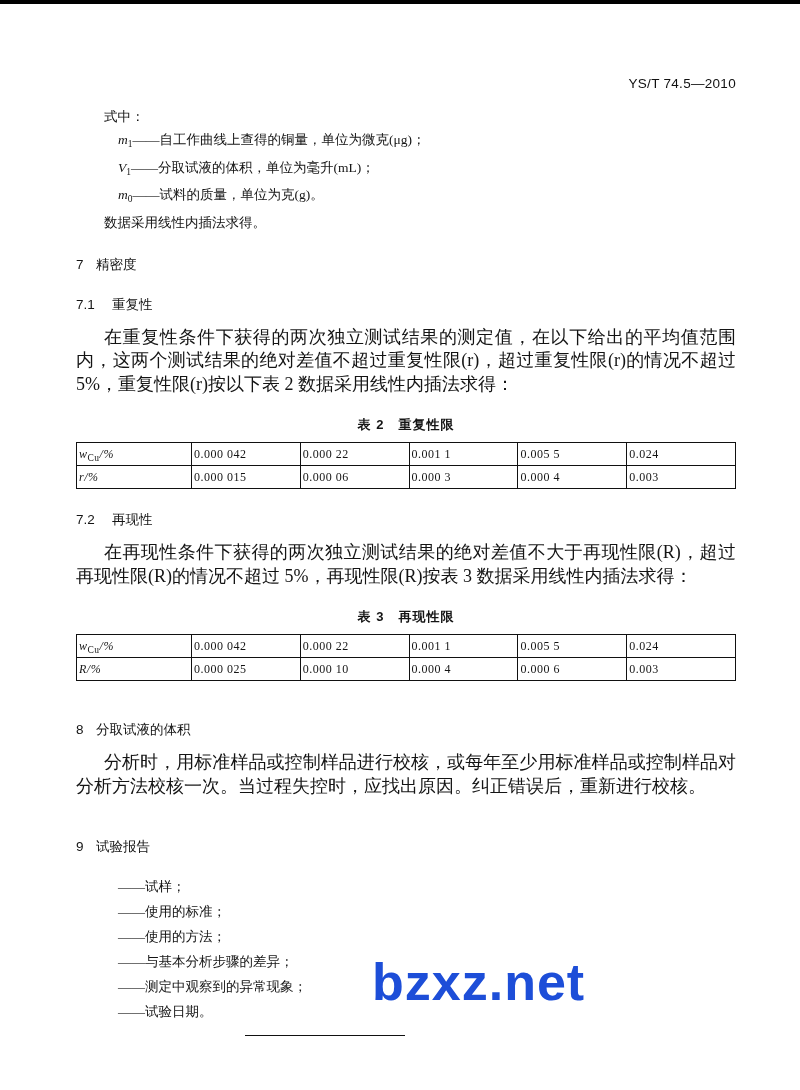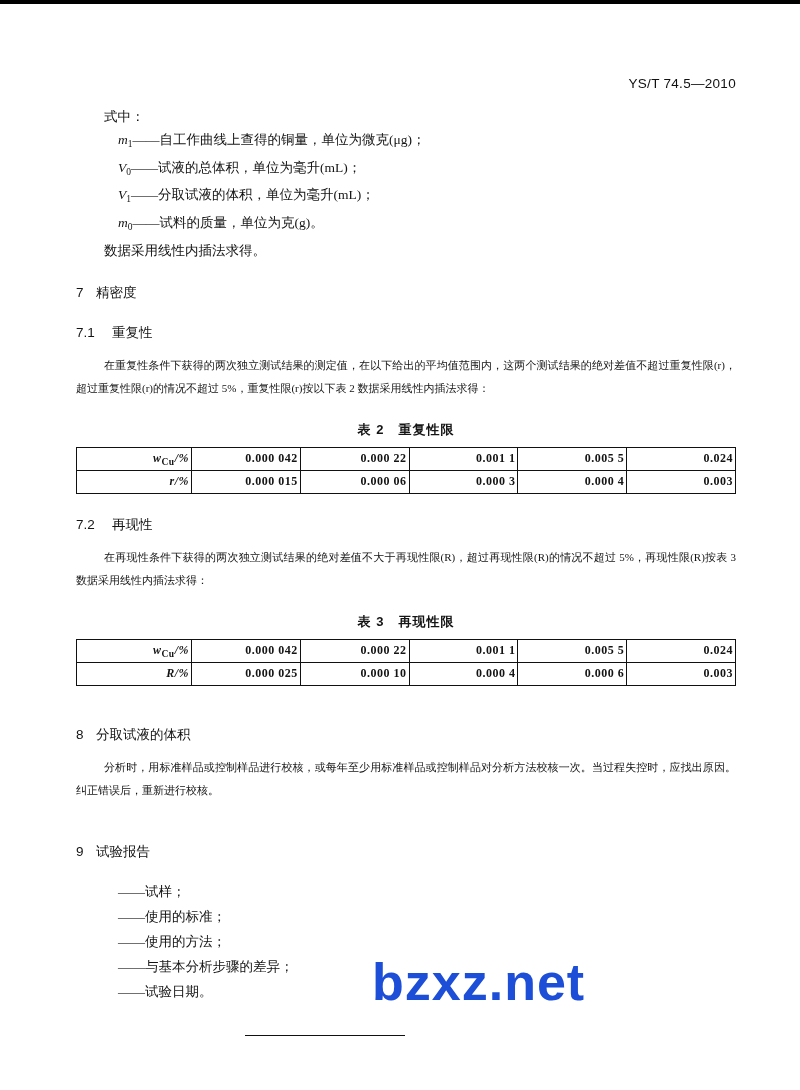--- a/index.html
+++ b/index.html
@@ -32,21 +32,21 @@
     color: #111;
     margin-bottom: 14px;
   }
   .body-text {
     font-size: 13.5px;
     line-height: 23px;
   }
   .indent-1 { padding-left: 28px; }
   .indent-2 { padding-left: 42px; }
   .para {
-    font-size: 11px;
+    font-size: 18px;
     line-height: 23.5px;
     text-align: justify;
     text-justify: inter-ideograph;
     margin: 0;
   }
   .para.first { text-indent: 28px; }
   .var { font-family: "Liberation Serif", serif; font-style: italic; }
   .subn { font-size: 9.5px; vertical-align: -0.28em; font-style: normal; }
   .section-head {
     font-family: "Liberation Sans", sans-serif;
@@ -67,26 +67,25 @@
   }
   table.data {
     border-collapse: collapse;
     width: 100%;
     margin: 0 auto;
     table-layout: fixed;
   }
   table.data td {
     border: 1px solid #111;
     height: 22px;
-    text-align: right;
+    text-align: left;
     font-size: 12px;
     font-family: "Liberation Serif", serif;
     padding: 0 2px;
     letter-spacing: 0.5px;
-    font-weight: bold;
   }
   table.data td.head-cell {
     width: 110px;
     font-style: italic;
   }
   .list-item {
     font-size: 13.5px;
     line-height: 25px;
     padding-left: 42px;
   }
@@ -116,23 +115,20 @@
 
 <div class="page">
   <div class="content">
 
     <div class="header-line">YS/T 74.5—2010</div>
 
     <div class="body-text indent-1">式中：</div>
 
     <div class="body-text indent-2">
       <span class="var">m</span><span class="subn">1</span><span>——自工作曲线上查得的铜量，单位为微克(μg)；</span>
-    </div>
-    <div class="body-text indent-2">
-      <span class="var">V</span><span class="subn">0</span><span>——试液的总体积，单位为毫升(mL)；</span>
     </div>
     <div class="body-text indent-2">
       <span class="var">V</span><span class="subn">1</span><span>——分取试液的体积，单位为毫升(mL)；</span>
     </div>
     <div class="body-text indent-2">
       <span class="var">m</span><span class="subn">0</span><span>——试料的质量，单位为克(g)。</span>
     </div>
 
     <div class="body-text indent-1">数据采用线性内插法求得。</div>
 
@@ -216,20 +212,21 @@
 
     <div class="section-head">
       <span class="num">9</span><span>试验报告</span>
     </div>
 
     <div class="block" style="margin-top:18px;">
       <div class="list-item">——试样；</div>
       <div class="list-item">——使用的标准；</div>
       <div class="list-item">——使用的方法；</div>
       <div class="list-item">——与基本分析步骤的差异；</div>
+      <div class="list-item">——测定中观察到的异常现象；</div>
       <div class="list-item">——试验日期。</div>
     </div>
 
   </div>
 
   <div class="watermark">bzxz.net</div>
   <div class="footer-rule"></div>
 </div>
 
 </body></html>

